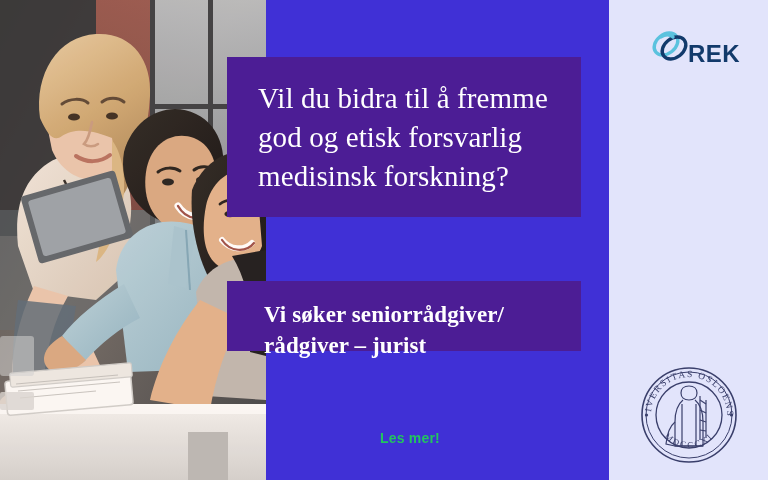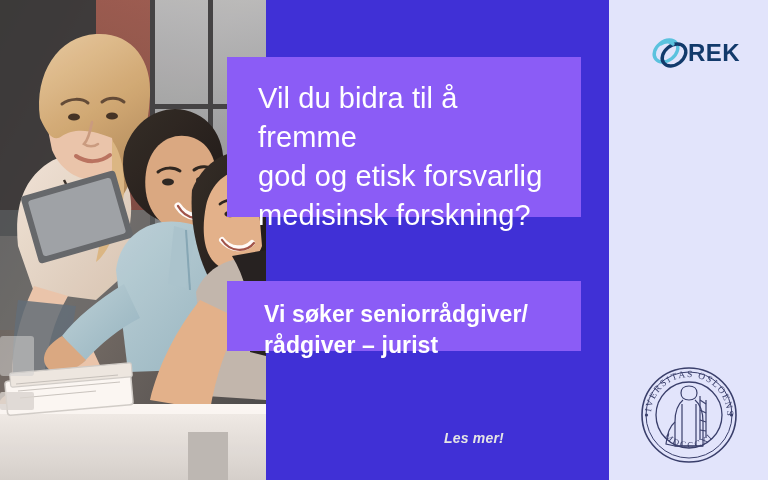--- a/index.html
+++ b/index.html
@@ -46,22 +46,23 @@
     left: 609px;
     top: 0;
     width: 159px;
     height: 480px;
     background: #E2E4FB;
   }
 
   
   .msg-box {
     position: absolute;
-    background: #8b5cf6;
+    background: #4c1d95;
     box-sizing: border-box;
+    font-family: Liberation Serif, serif;
   }
   .msg-box.headline {
     left: 227px;
     top: 57px;
     width: 354px;
     height: 160px;
     padding: 22px 28px 0 31px;
   }
   .msg-box.subline {
     left: 227px;
@@ -86,37 +87,36 @@
     letter-spacing: 0.1px;
     white-space: pre-line;
   }
 
   
   .cta {
     position: absolute;
     left: 380px;
     top: 430px;
     width: 188px;
-    text-align: center;
-    color: #e5e5e5;
+    text-align: left;
+    color: #22c55e;
     font-size: 14px;
     font-weight: 700;
     letter-spacing: 0.2px;
-    font-style: italic;
   }
 
   
   .rek-logo {
     position: absolute;
     left: 648px;
-    top: 30px;
+    top: 22px;
     width: 90px;
     height: 46px;
     display: flex;
-    align-items: center;
+    align-items: flex-end;
   }
   .rek-mark { width: 44px; height: 44px; flex: 0 0 auto; }
   .rek-word {
     color: #123A6B;
     font-size: 24px;
     font-weight: 700;
     letter-spacing: 0.4px;
     margin-left: -4px;
   }
 

